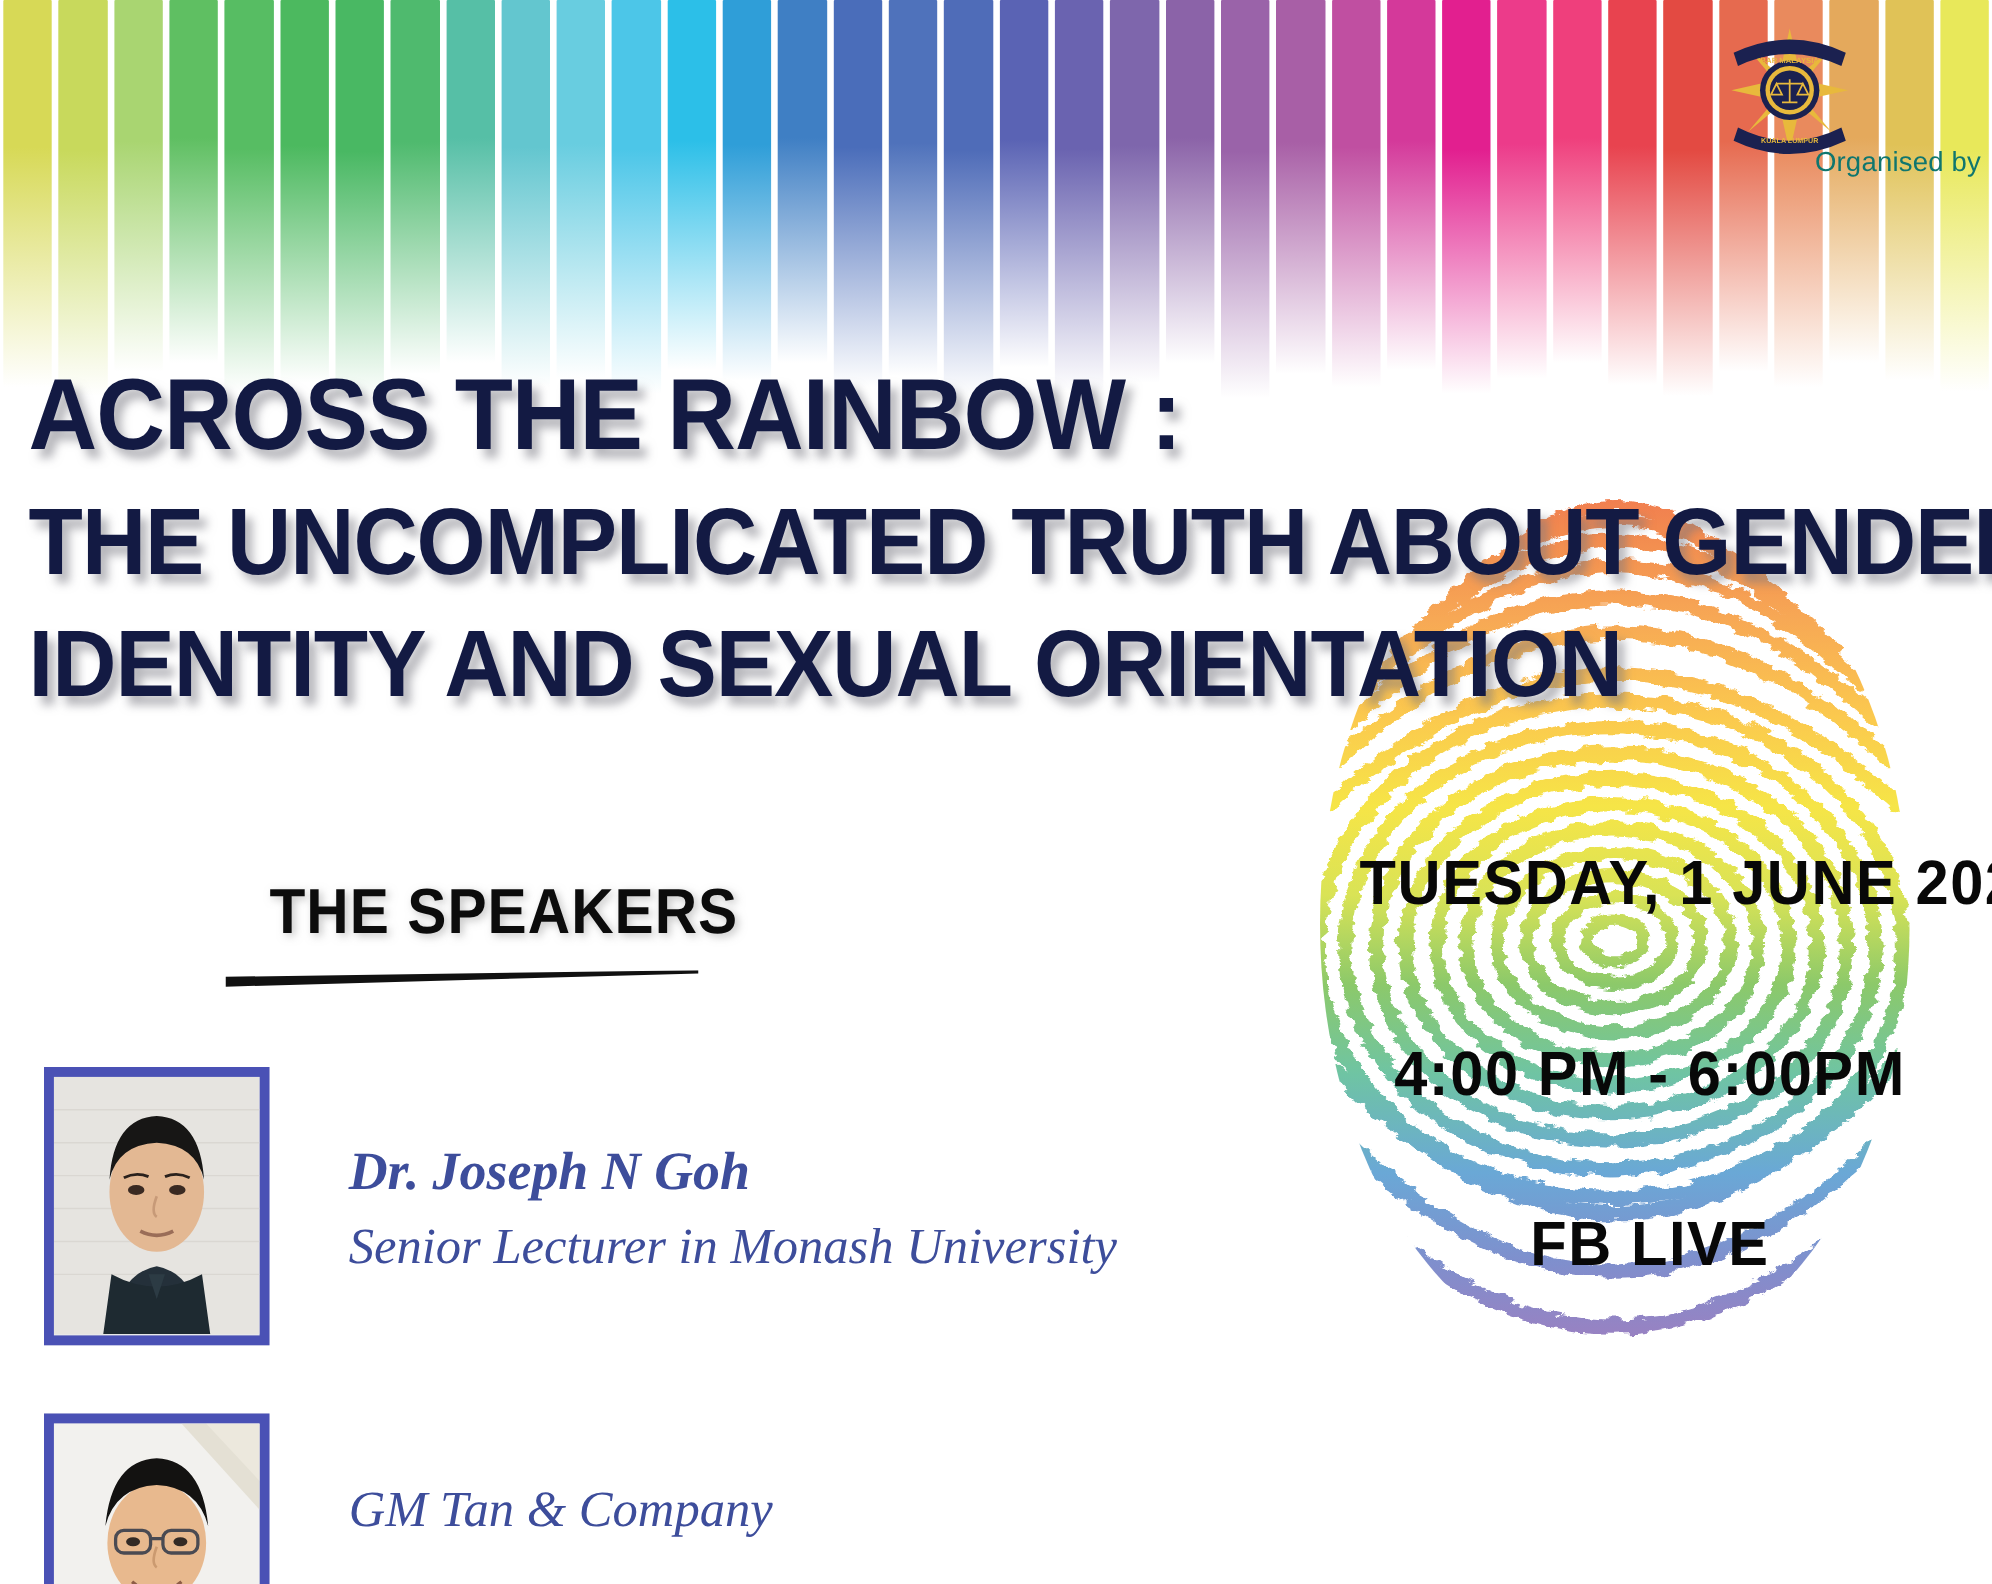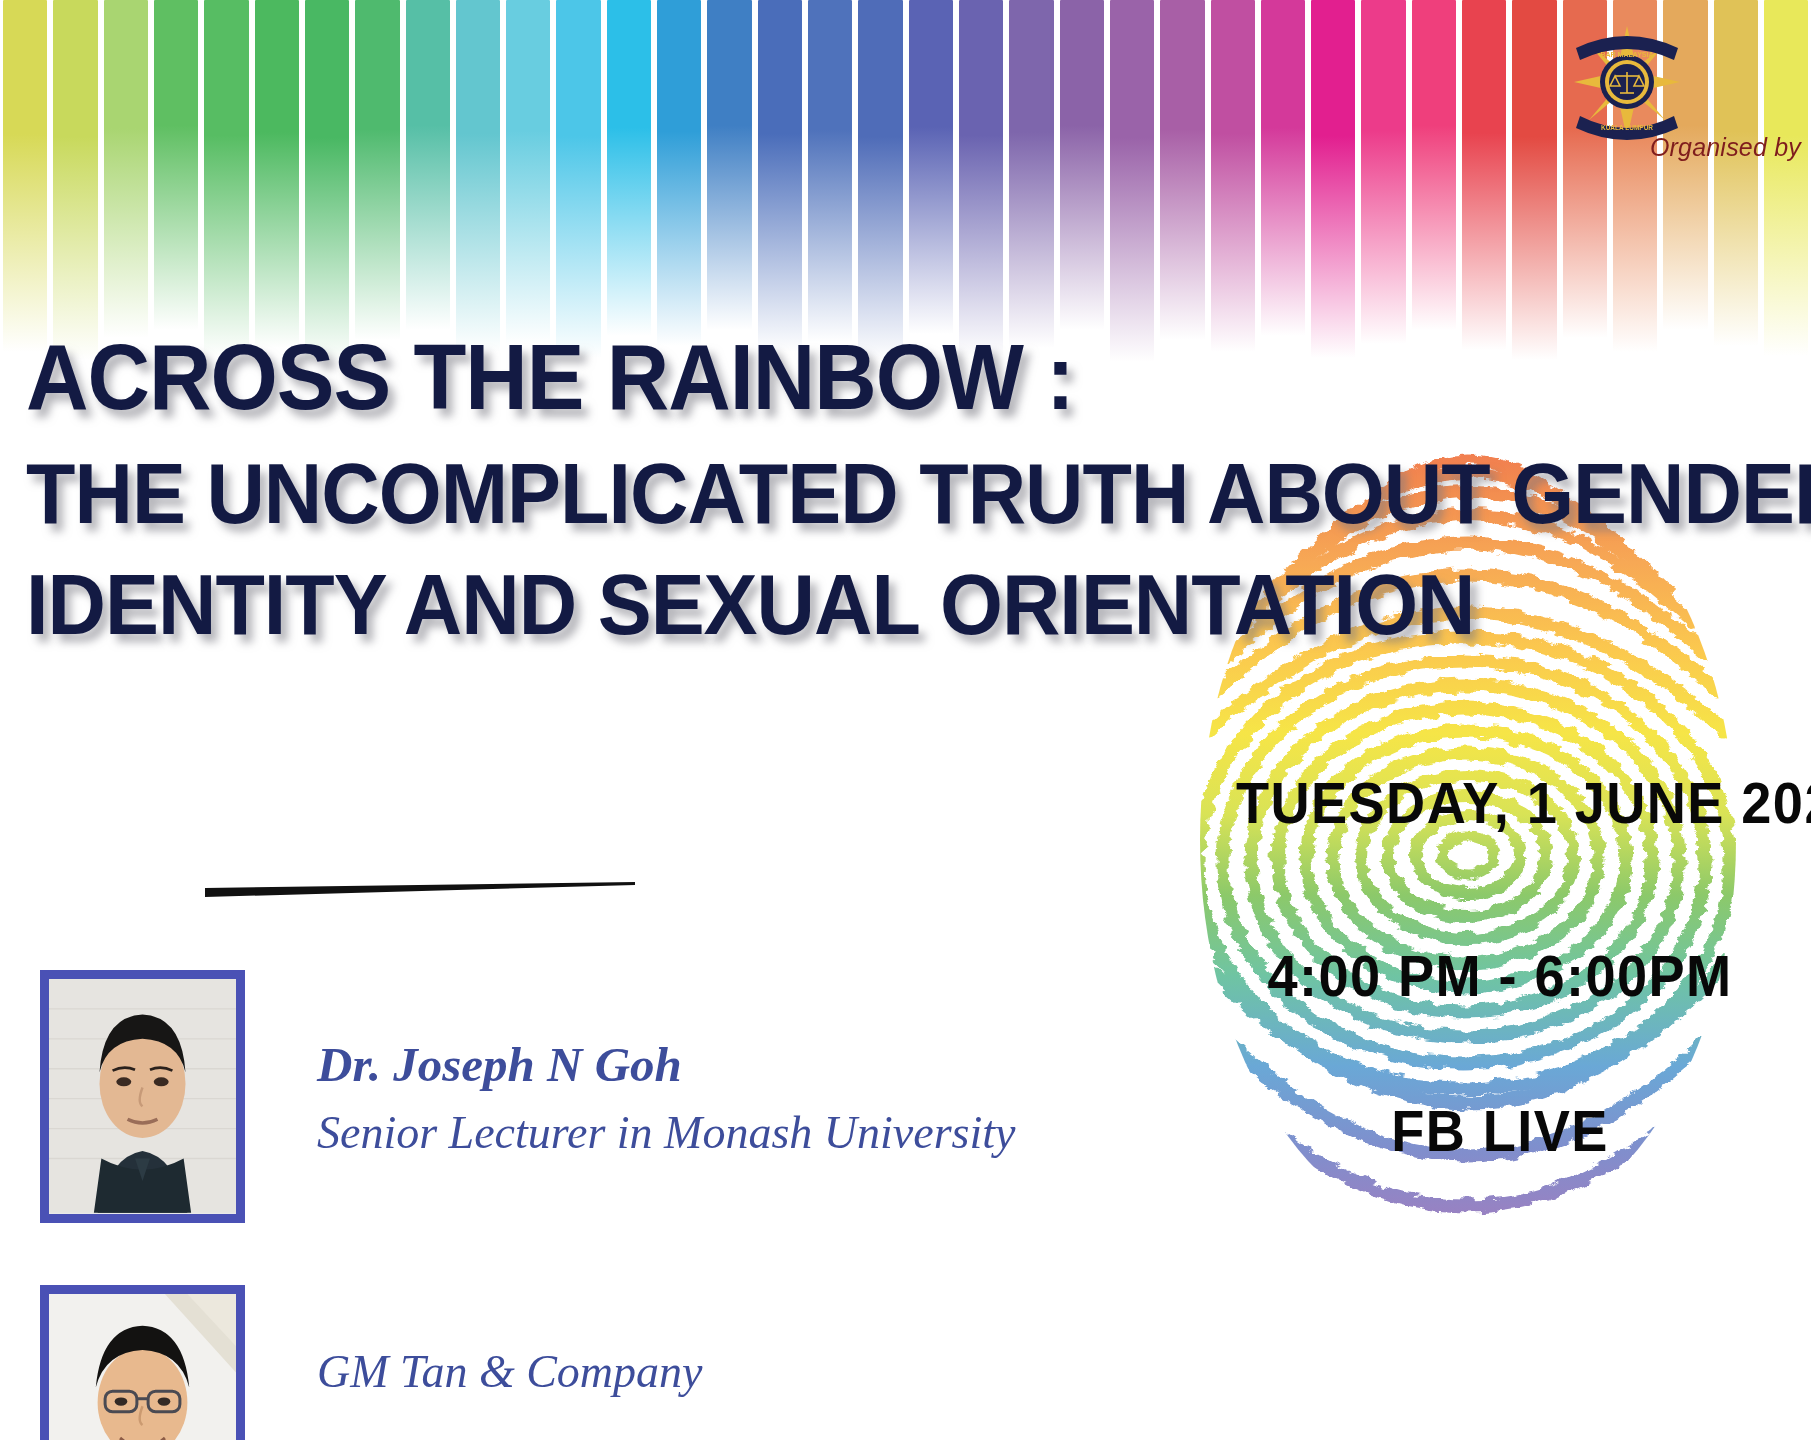--- a/index.html
+++ b/index.html
@@ -22,23 +22,23 @@
   }
 
   
   #org-logo{
     position:absolute;left:1568px;top:18px;width:118px;height:128px;
   }
   #org-logo svg{display:block;width:118px;height:128px;}
 
   #organiser-block{
     position:absolute;right:10px;top:132px;text-align:right;
-    line-height:1.22;color:#7f1d1d;
+    line-height:1.22;color:#0f766e;
     font-family:"Liberation Sans", sans-serif;
-    font-size:25px;letter-spacing:0.2px;font-style:italic;
+    font-size:25px;letter-spacing:0.2px;
   }
   #organiser-block .line1{display:block;}
   #organiser-block .line2{display:block;}
 
   
   #fingerprint{
     position:absolute;left:1158px;top:400px;width:620px;height:900px;
     pointer-events:none;
   }
   #fingerprint svg{display:block;width:620px;height:900px;}
@@ -255,20 +255,23 @@
   <div id="organiser-block">
     <span class="line1">Organised by</span>
   </div>
 
   <div id="headline">
     <span class="tl tl1">ACROSS THE RAINBOW :</span>
     <span class="tl tl2">THE UNCOMPLICATED TRUTH ABOUT GENDER</span>
     <span class="tl tl3">IDENTITY AND SEXUAL ORIENTATION</span>
   </div>
 
+  <div id="speakers-heading-wrap">
+    <div id="speakers-heading">THE SPEAKERS</div>
+  </div>
   <div id="speakers-rule">
     <svg width="430" height="16" viewBox="0 0 430 16" xmlns="http://www.w3.org/2000/svg">
       <polygon points="0,6 430,0 430,3 0,15" fill="#111"></polygon>
     </svg>
   </div>
 
   <div class="speaker-row" id="speaker-row-0">
     <div class="photo-frame">
       <svg class="ph" viewBox="0 0 100 125" preserveAspectRatio="xMidYMid slice" xmlns="http://www.w3.org/2000/svg">
         <rect width="100" height="125" fill="#e6e4e0"></rect>

